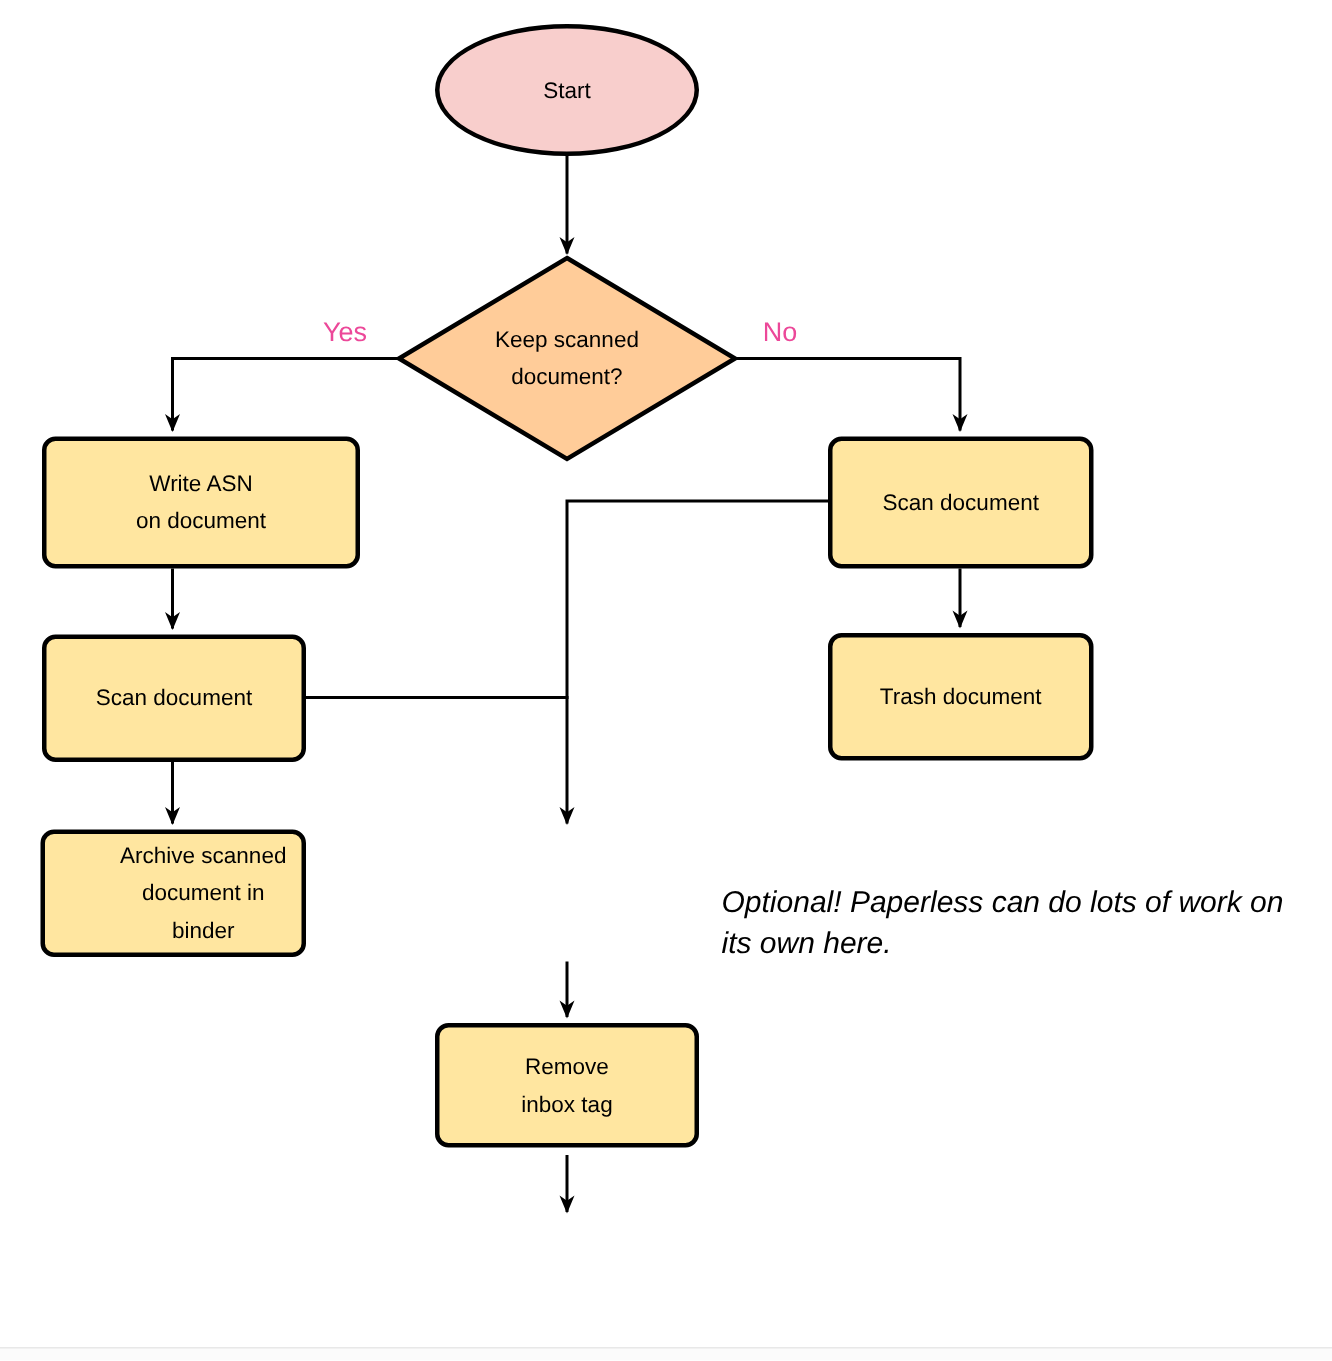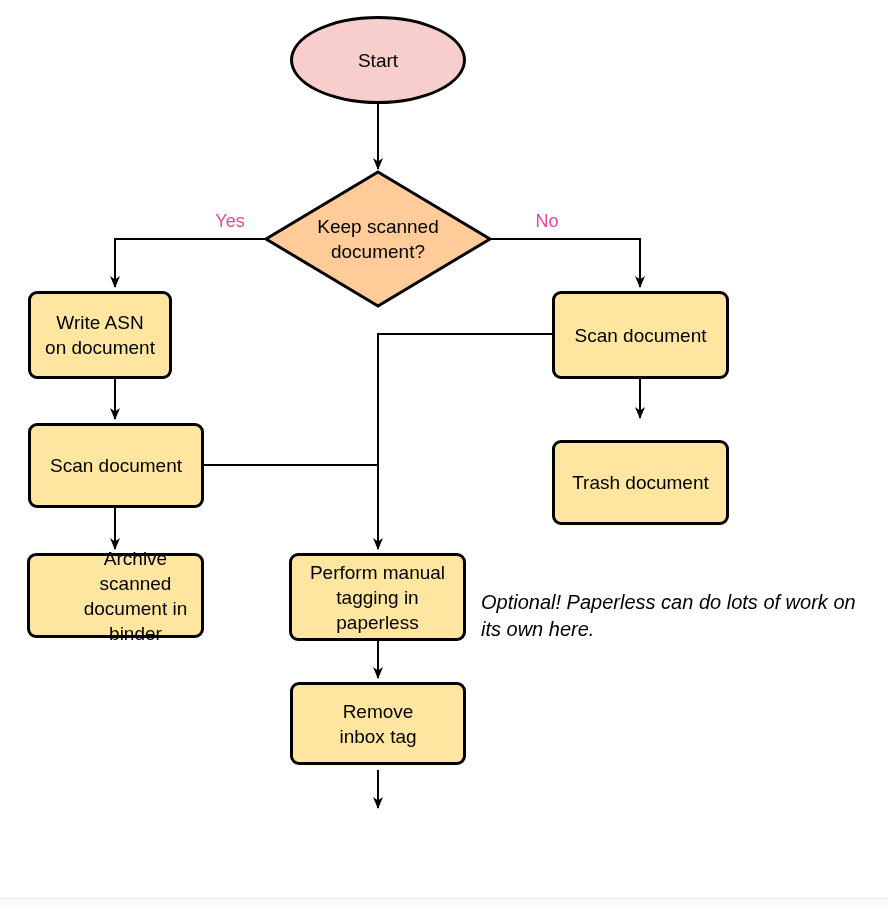--- a/index.html
+++ b/index.html
@@ -26,21 +26,21 @@
     stroke-width: 2;
   }
   .node {
     position: absolute;
     box-sizing: border-box;
     display: flex;
     align-items: center;
     justify-content: center;
     text-align: center;
     color: #000000;
-    font-size: 19px;
+    font-size: 15px;
     line-height: 25px;
     white-space: pre-line;
   }
   .terminal {
     background: #f8cecc;
     border: 3px solid #000000;
     border-radius: 50%;
   }
   .process {
     background: #ffe6a0;
@@ -106,38 +106,35 @@
     <polygon points="378,172 490,239 378,306 266,239" fill="#ffcc99" stroke="#000000" stroke-width="3"></polygon>
   </svg>
 
   <div class="node terminal" style="left:290px; top:16px; width:176px; height:88px;">Start</div>
 
   <div class="node decision-label" style="left:283px; top:213px; width:190px; height:52px;">Keep scanned
 document?</div>
 
   <div class="edge-label" style="left:205px; top:211px; width:50px;">Yes</div>
 
-  <div class="edge-label" style="left:522px; top:211px; width:50px;">No</div>
+  <div class="edge-label" style="left:495px; top:211px; width:50px;">No</div>
 
-  <div class="node process" style="left:28px; top:291px; width:144px; height:88px;">Write ASN
+  <div class="node process" style="left:28px; top:291px; width:212px; height:88px;">Write ASN
 on document</div>
 
   <div class="node process" style="left:28px; top:423px; width:176px; height:85px;">Scan document</div>
 
   <div class="node process" style="left:27px; top:553px; width:177px; height:85px;padding-left:40px;">Archive scanned
 document in
 binder</div>
 
   <div class="node process" style="left:552px; top:291px; width:177px; height:88px;">Scan document</div>
 
-  <div class="node process" style="left:552px; top:422px; width:177px; height:85px;margin-top:18px;">Trash document</div>
+  <div class="node process" style="left:552px; top:422px; width:177px; height:85px;">Trash document</div>
 
-  <div class="node process" style="left:289px; top:553px; width:177px; height:88px;">Perform manual
-tagging in
-paperless</div>
 
   <div class="node process" style="left:290px; top:682px; width:176px; height:83px;">Remove
 inbox tag</div>
 
 
   <div class="annotation">Optional! Paperless can do lots of work on
 its own here.</div>
 
   <div class="window-bottom-edge"></div>
 

